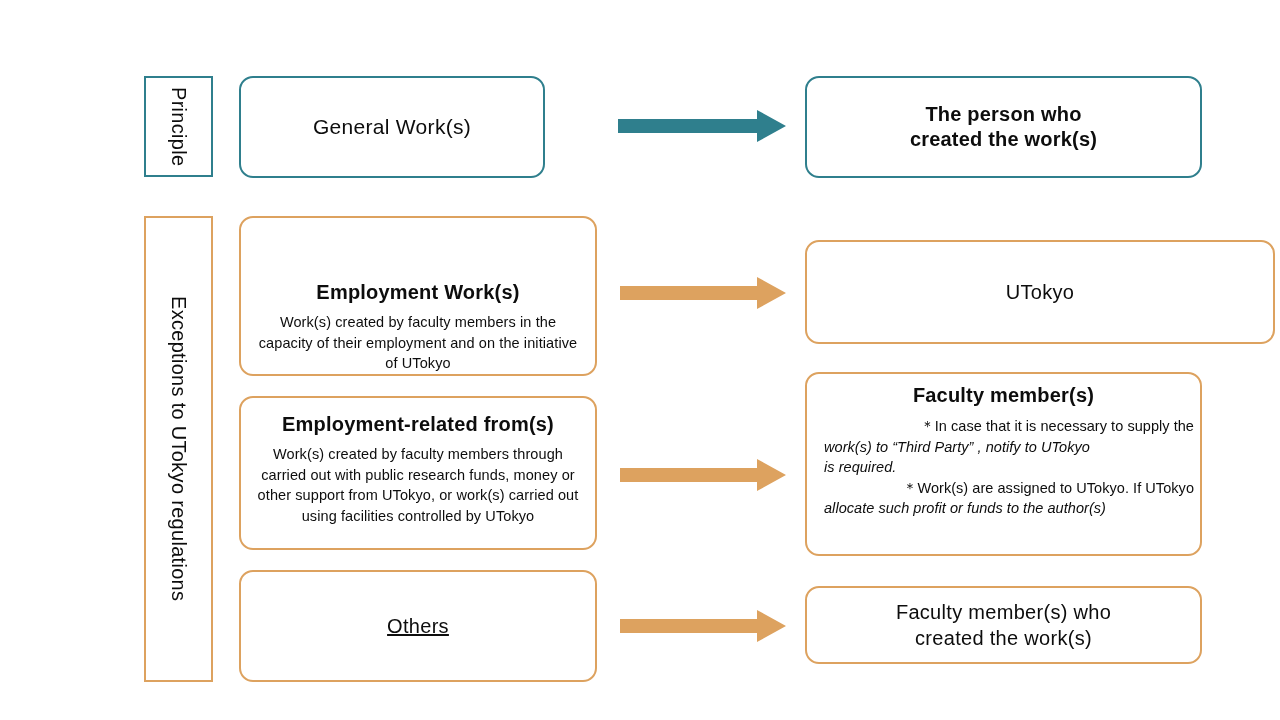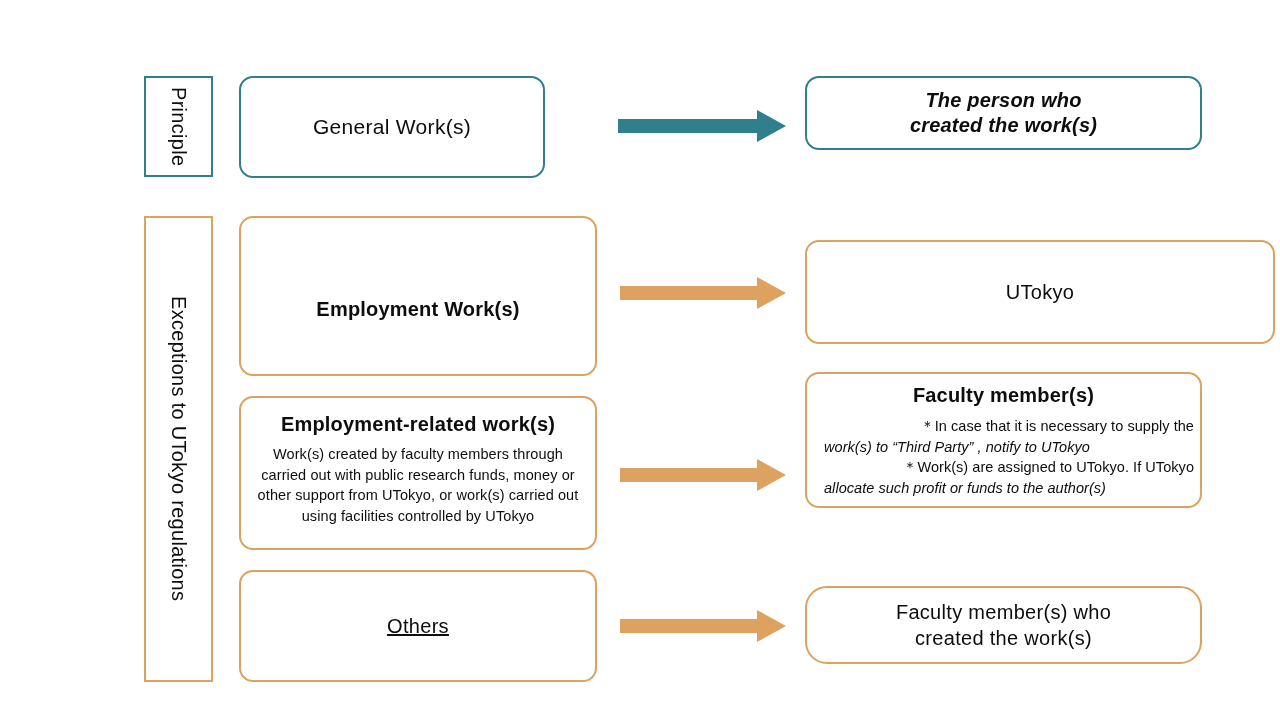--- a/index.html
+++ b/index.html
@@ -125,72 +125,74 @@
   <div class="box rounded teal" style="left:239px; top:76px; width:306px; height:102px;">
     <div class="title-lg">General Work(s)</div>
   </div>
 
   <div class="arrow" style="left:618px; top:108px;">
     <svg width="170" height="36" viewBox="0 0 170 36" aria-hidden="true">
       <polygon points="0,11 139,11 139,2 168,18 139,34 139,25 0,25" fill="#2f7f8d"></polygon>
     </svg>
   </div>
 
-  <div class="box rounded teal" style="left:805px; top:76px; width:397px; height:74px;font-style:italic;">
+  <div class="box rounded teal" style="left:805px; top:76px; width:397px; height:102px;">
     <div class="title-bold">The person who</div>
     <div class="title-bold">created the work(s)</div>
   </div>
 
   <div class="vbox sharp orange" style="left:144px; top:216px; width:69px; height:466px;">
     <span class="vtext title-md">Exceptions to UTokyo regulations</span>
   </div>
 
-  <div class="box rounded orange" style="left:239px; top:216px; width:358px; height:160px; justify-content:center; padding-top:26px;">
+  <div class="box rounded orange" style="left:239px; top:216px; width:358px; height:160px; justify-content:flex-end; padding-top:26px;">
     <div class="title-bold">Employment Work(s)</div>
+    <div class="desc">Work(s) created by faculty members in the capacity of their employment and on the initiative of UTokyo</div>
   </div>
 
   <div class="arrow" style="left:620px; top:276px;">
     <svg width="168" height="34" viewBox="0 0 168 34" aria-hidden="true">
       <polygon points="0,10 137,10 137,1 166,17 137,33 137,24 0,24" fill="#dda25f"></polygon>
     </svg>
   </div>
 
   <div class="box rounded orange" style="left:805px; top:240px; width:470px; height:104px;">
     <div class="title-md">UTokyo</div>
   </div>
 
   <div class="box rounded orange" style="left:239px; top:396px; width:358px; height:154px; justify-content:flex-start; padding-top:14px;">
-    <div class="title-bold">Employment-related work(s)</div>
+    <div class="title-bold">Employment-related from(s)</div>
     <div class="desc">Work(s) created by faculty members through carried out with public research funds, money or other support from UTokyo, or work(s) carried out using facilities controlled by UTokyo</div>
   </div>
 
   <div class="arrow" style="left:620px; top:458px;">
     <svg width="168" height="34" viewBox="0 0 168 34" aria-hidden="true">
       <polygon points="0,10 137,10 137,1 166,17 137,33 137,24 0,24" fill="#dda25f"></polygon>
     </svg>
   </div>
 
-  <div class="box rounded orange" style="left:805px; top:372px; width:397px; height:136px; justify-content:flex-start; padding-top:9px;">
+  <div class="box rounded orange" style="left:805px; top:372px; width:397px; height:184px; justify-content:flex-start; padding-top:9px;">
     <div class="title-bold">Faculty member(s)</div>
     <div class="notes">
       <span class="note-line"><span>＊</span><span>In case that it is necessary to supply the</span></span>
       <span class="note-cont">work(s) to “Third Party” , notify to UTokyo</span>
+      <span class="note-cont">is required.</span>
       <span class="note-line"><span>＊</span><span>Work(s) are assigned to UTokyo. If UTokyo</span></span>
       <span class="note-cont">allocate such profit or funds to the author(s)</span>
     </div>
   </div>
 
   <div class="box rounded orange" style="left:239px; top:570px; width:358px; height:112px;text-decoration:underline;">
     <div class="title-md">Others</div>
   </div>
 
   <div class="arrow" style="left:620px; top:609px;">
     <svg width="168" height="34" viewBox="0 0 168 34" aria-hidden="true">
       <polygon points="0,10 137,10 137,1 166,17 137,33 137,24 0,24" fill="#dda25f"></polygon>
     </svg>
   </div>
 
-  <div class="box rounded orange" style="left:805px; top:586px; width:397px; height:78px;border-radius:22px;">
+  <div class="box rounded orange" style="left:805px; top:586px; width:397px; height:78px;">
     <div class="title-md">Faculty member(s) who</div>
     <div class="title-md">created the work(s)</div>
   </div>
 
 </div>
 
 </body></html>

